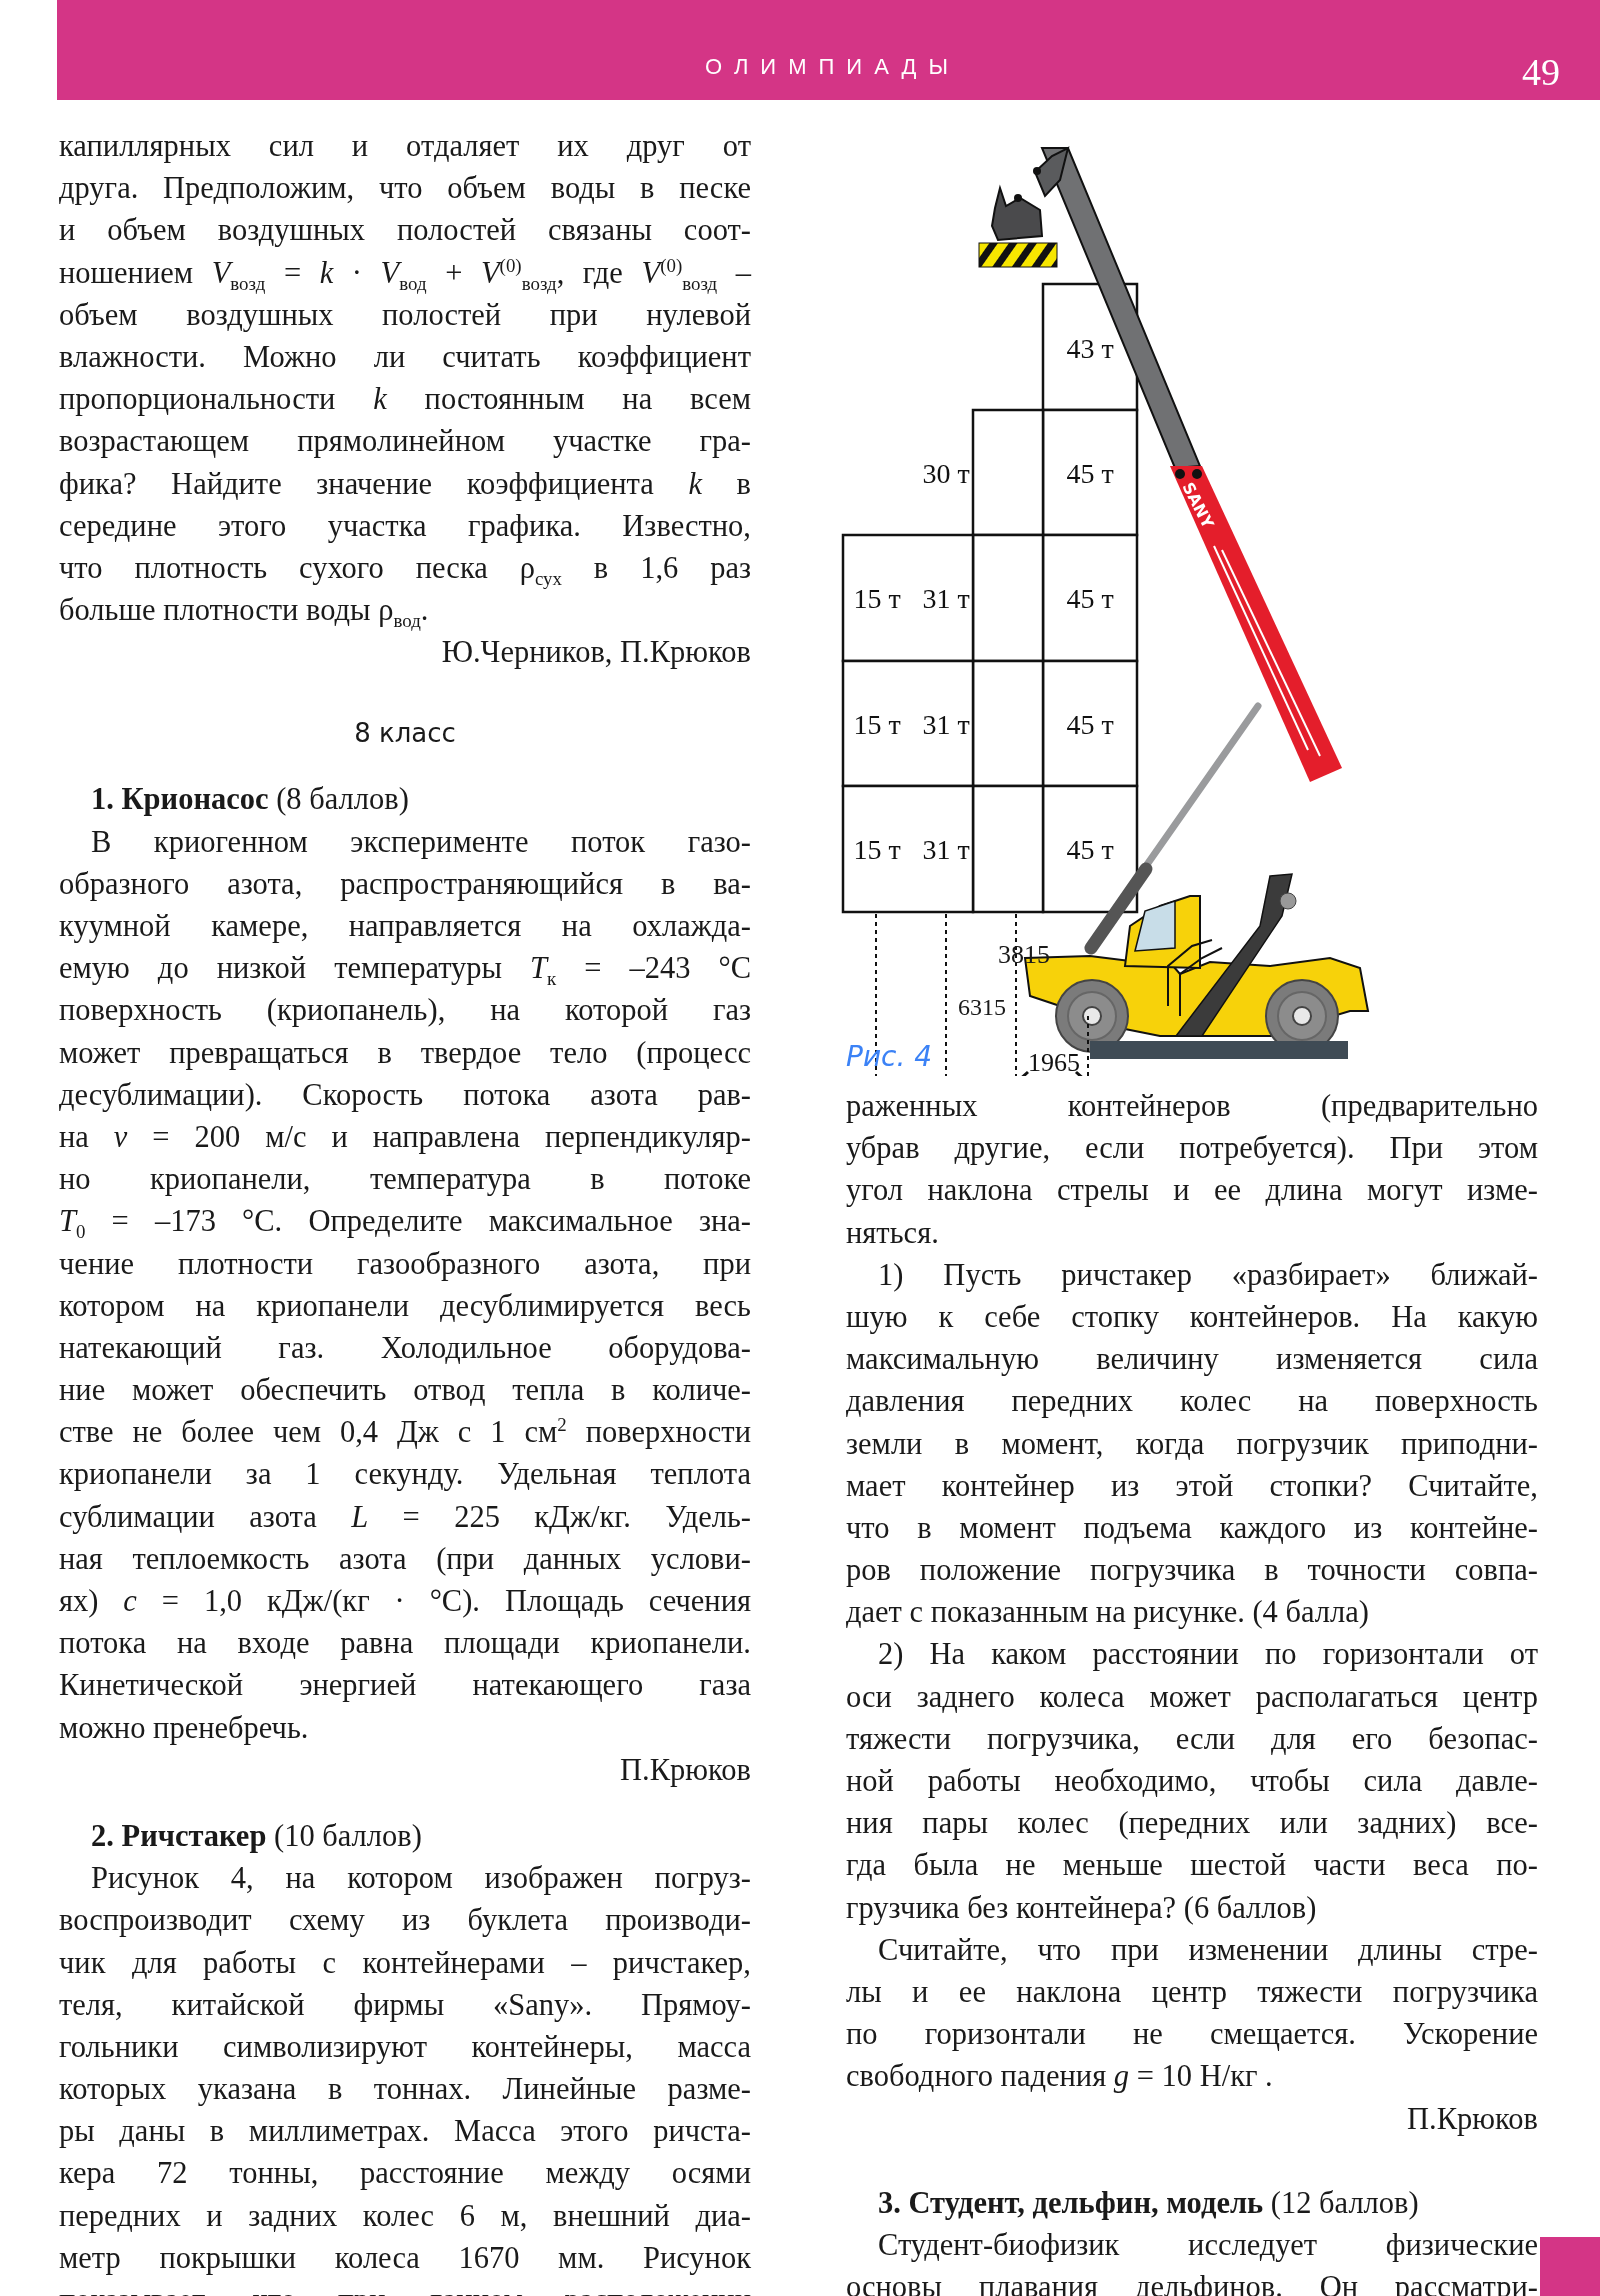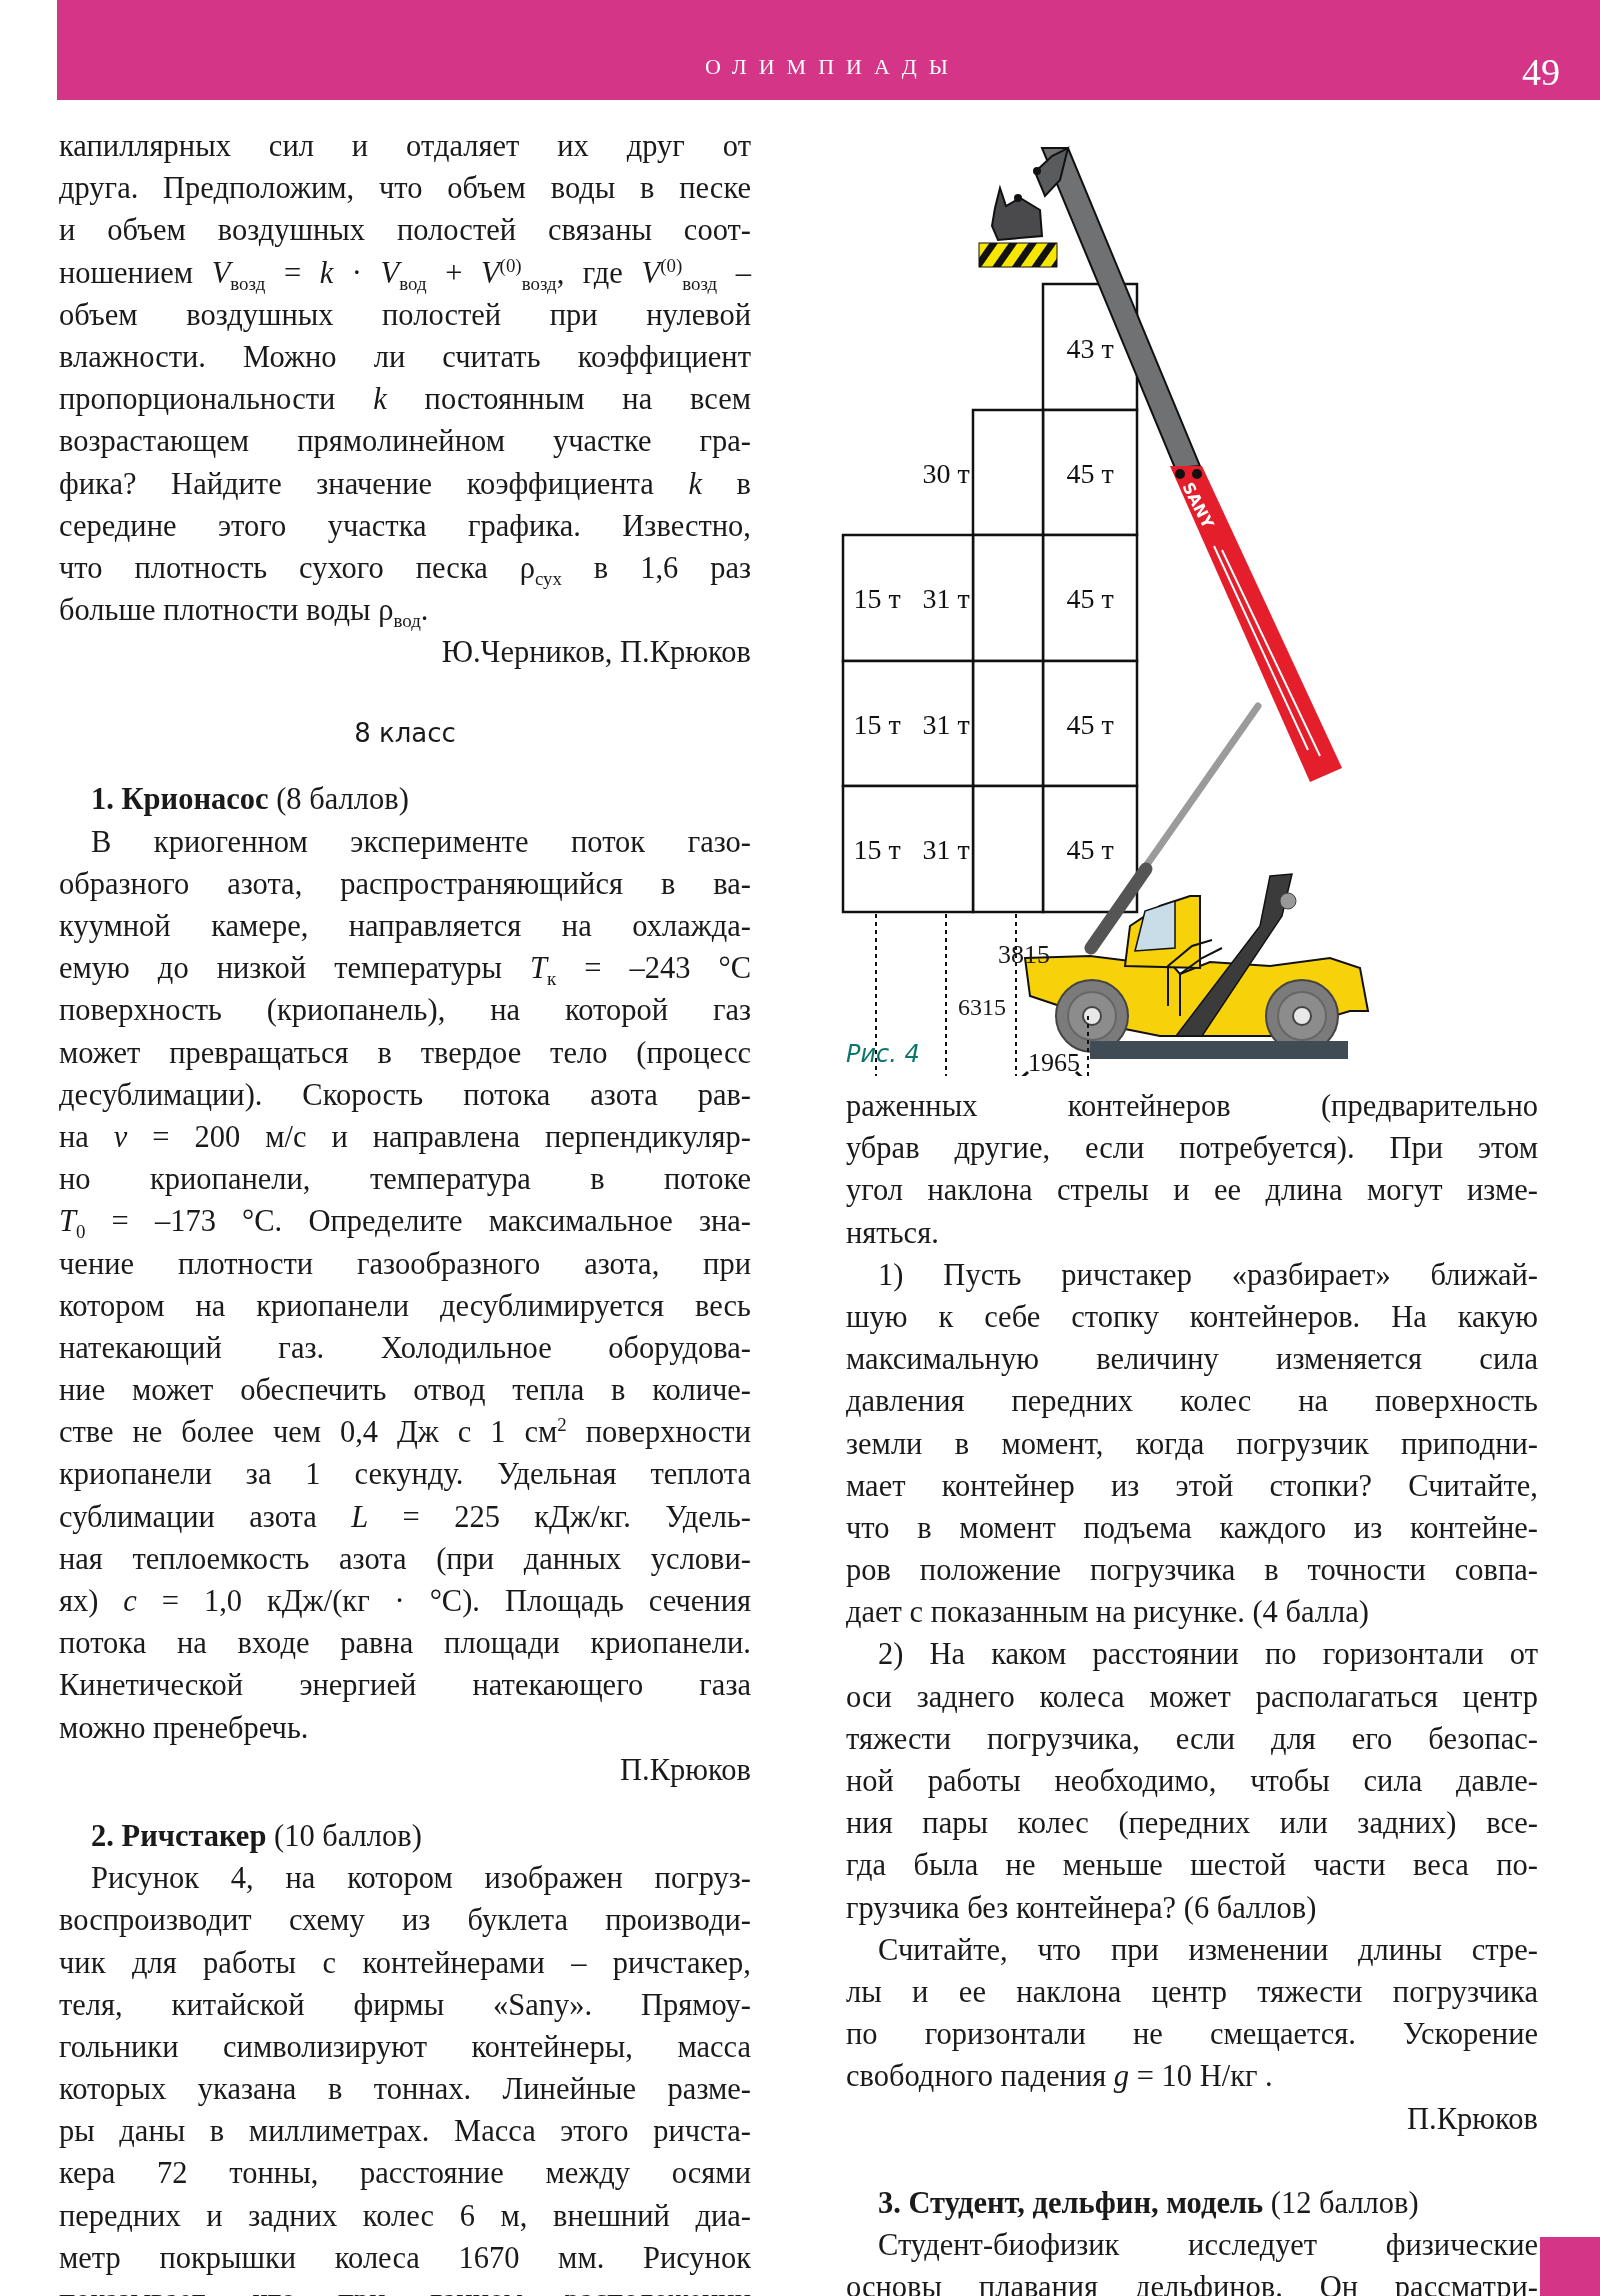--- a/index.html
+++ b/index.html
@@ -5,21 +5,21 @@
   * { box-sizing: border-box; margin: 0; padding: 0; }
   html, body { width: 1600px; height: 2296px; background: #ffffff; overflow: hidden; }
   body { position: relative; font-family: "Liberation Serif", "DejaVu Serif", serif; color: #1a1a1a; }
 
   .header-band {
     position: absolute; left: 57px; top: 0; width: 1543px; height: 100px;
     background: #d43586;
   }
   .header-title {
     position: absolute; left: 0; top: 54px; width: 100%; text-align: center;
-    color: #ffffff; font-size: 22px; letter-spacing: 12px; font-family: Liberation Serif, serif;
+    color: #ffffff; font-size: 22px; letter-spacing: 12px; font-family: Liberation Sans, sans-serif;
     padding-left: 8px;
   }
   .page-number {
     position: absolute; right: 40px; top: 50px; color: #ffffff; font-size: 38px;
     font-family: "Liberation Serif", serif;
   }
 
   .col { position: absolute; font-size: 30.5px; line-height: 42.2px; }
   .col-left { left: 59px; top: 125px; width: 692px; }
   .col-right-text { left: 846px; top: 1085px; width: 692px; }
@@ -33,21 +33,21 @@
   .problem-title { padding-left: 32px; text-align-last: left; margin-top: 24px; }
   .problem-title b { font-weight: bold; }
   .gap { height: 18px; }
   i.var { font-style: italic; }
   sub, sup { font-size: 62%; line-height: 0; }
 
   
   .figure { position: absolute; left: 830px; top: 136px; width: 720px; height: 940px; }
   .fig-caption {
     position: absolute; left: 846px; top: 1040px; font-family: "DejaVu Sans", sans-serif;
-    font-style: italic; font-size: 24px; color: #0f766e;
+    font-style: italic; font-size: 28px; color: #3b82f6;
   }
 
   .corner-tab { position: absolute; left: 1540px; top: 2237px; width: 60px; height: 59px; background: #d43586; }
 </style>
 </head>
 <body>
 
 <div class="header-band">
   <div class="header-title">ОЛИМПИАДЫ</div>
   <div class="page-number">49</div>

